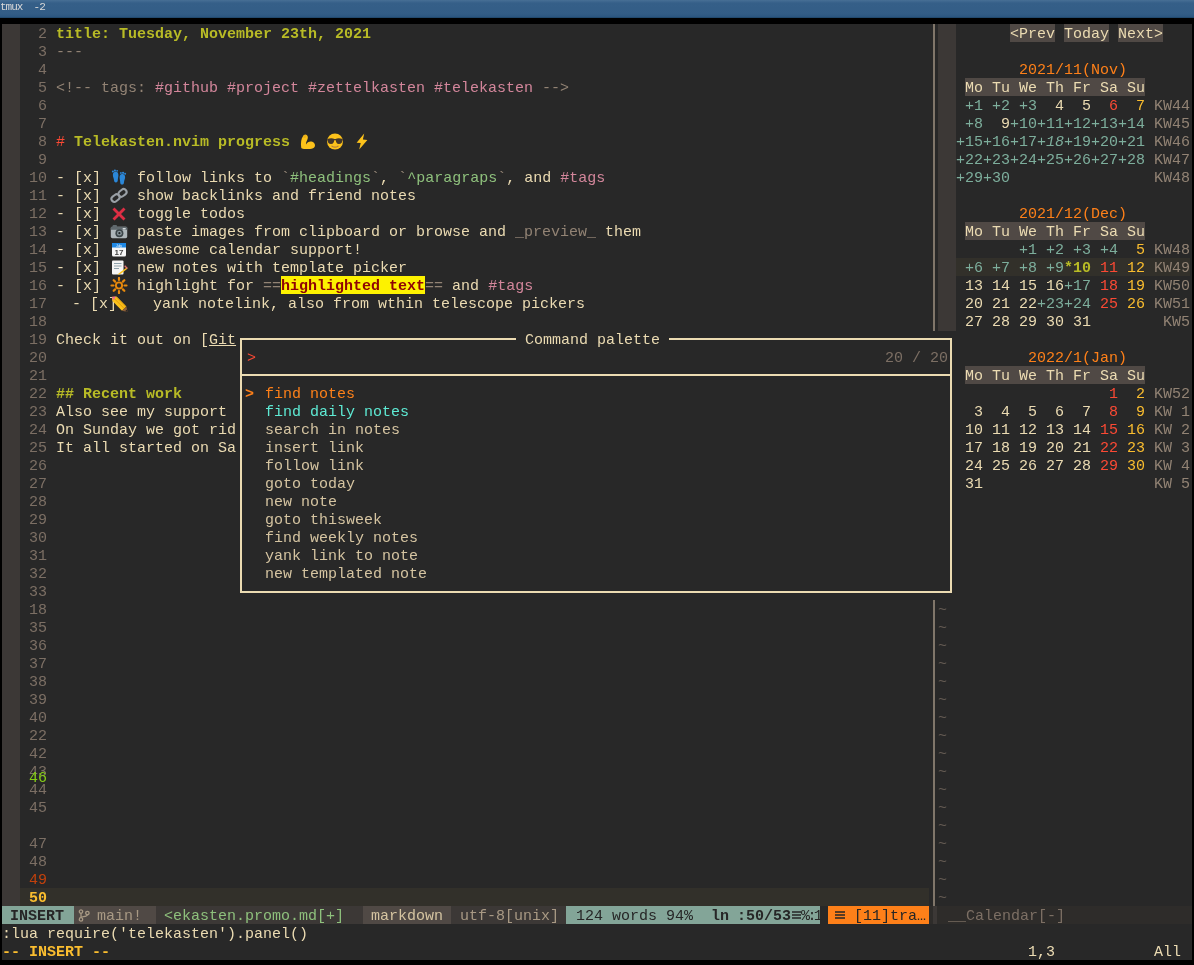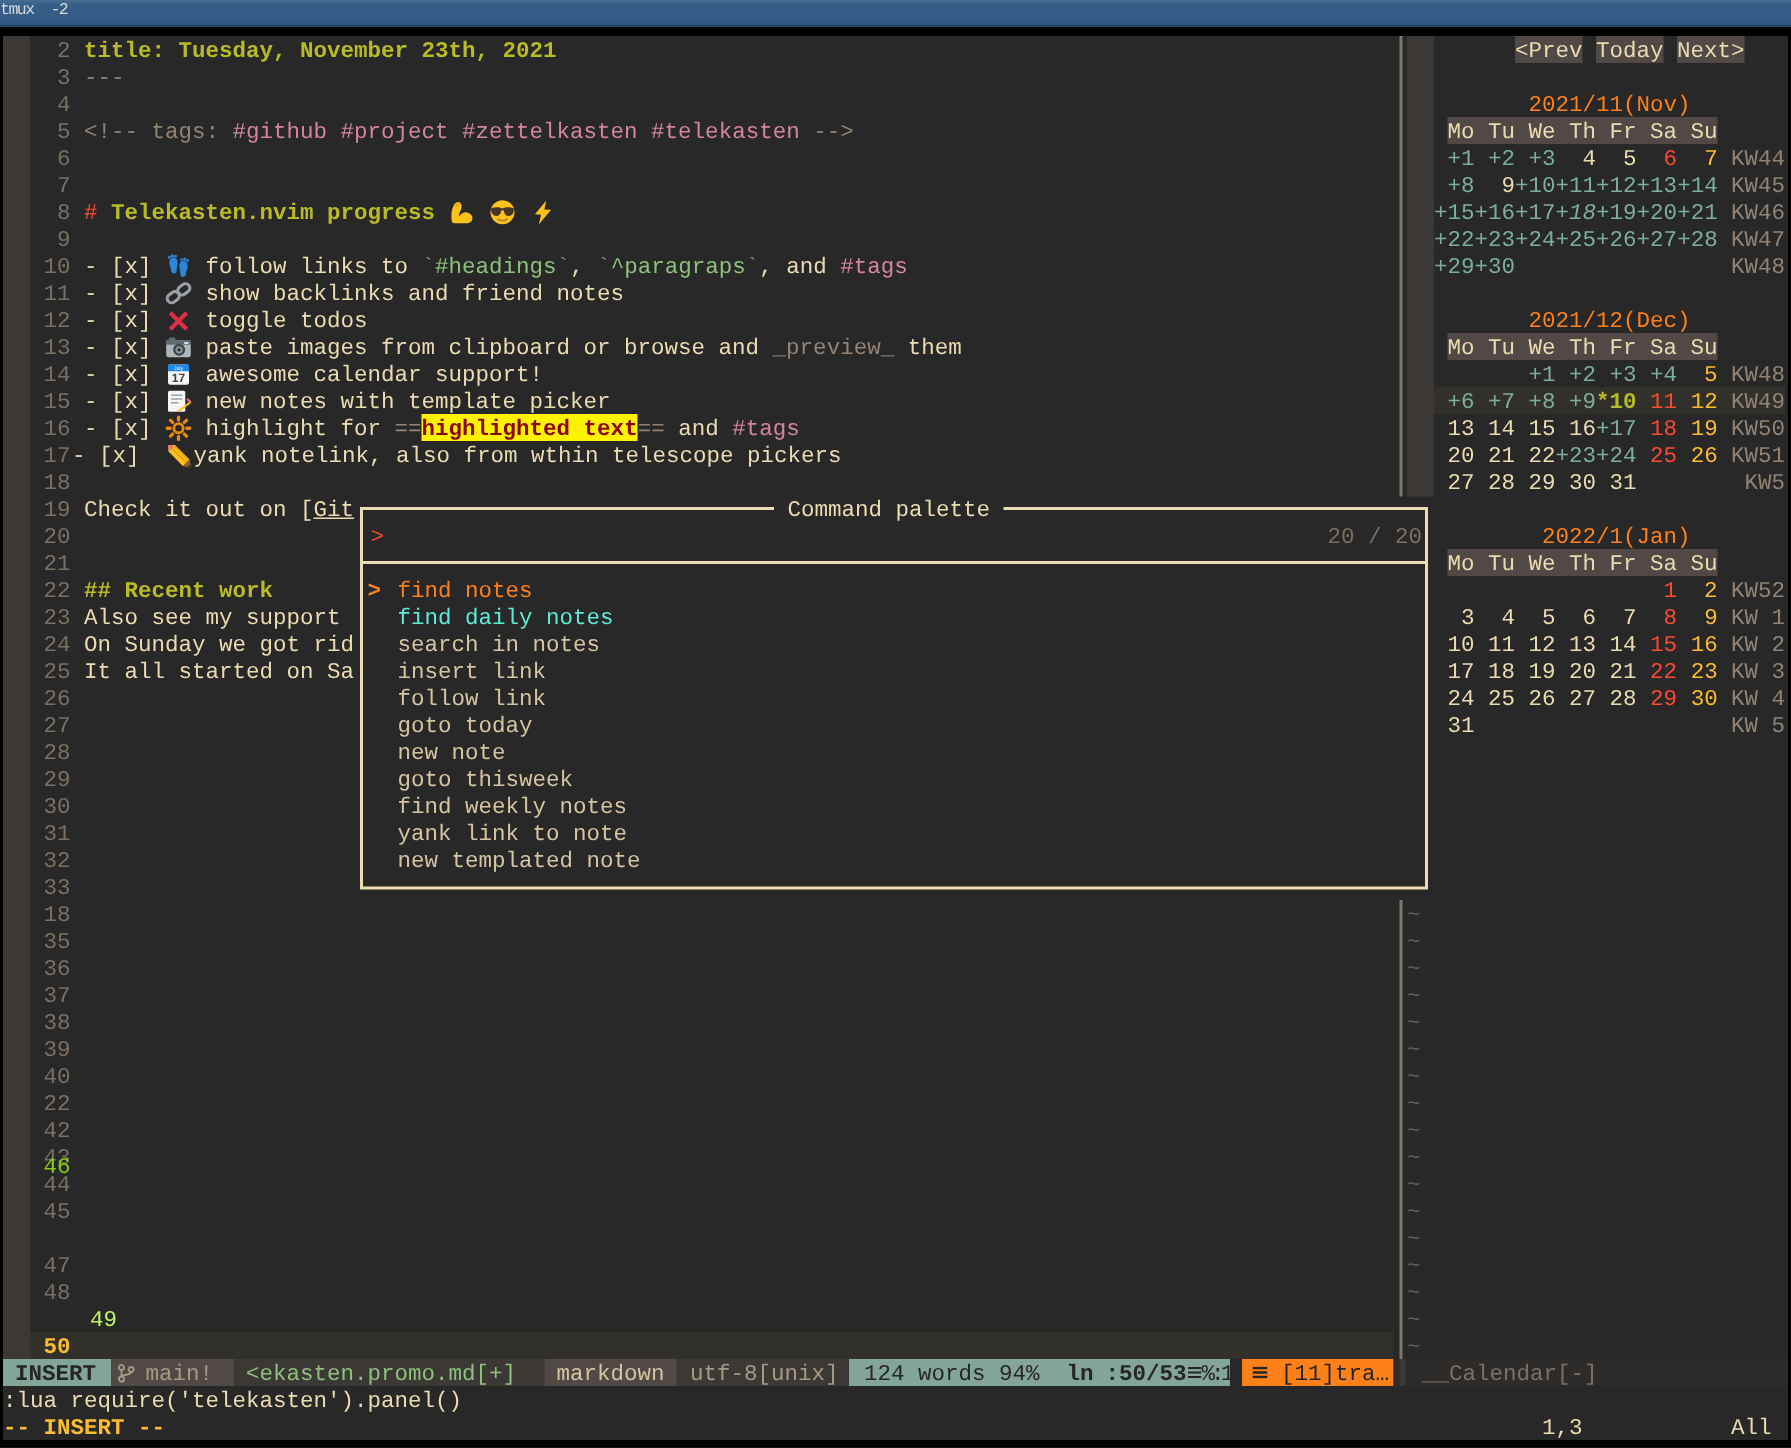--- a/index.html
+++ b/index.html
@@ -57,35 +57,35 @@
 <div class="r" style="left:2px;top:692px;color:#7c6f64;">   39</div>
 <div class="r" style="left:2px;top:710px;color:#7c6f64;">   40</div>
 <div class="r" style="left:2px;top:728px;color:#7c6f64;">   22</div>
 <div class="r" style="left:2px;top:746px;color:#7c6f64;">   42</div>
 <div class="r" style="left:2px;top:764px;color:#7c6f64;">   43</div>
 <div class="r" style="left:2px;top:782px;color:#7c6f64;">   44</div>
 <div class="r" style="left:2px;top:800px;color:#7c6f64;">   45</div>
 <div class="r" style="left:2px;top:770px;color:#84cc16;">   46</div>
 <div class="r" style="left:2px;top:836px;color:#7c6f64;">   47</div>
 <div class="r" style="left:2px;top:854px;color:#7c6f64;">   48</div>
-<div class="r" style="left:2px;top:872px;color:#bef264;margin-left:31px;">   49</div>
+<div class="r" style="left:2px;top:872px;color:#c2410c;">   49</div>
 <div class="r" style="left:2px;top:890px;color:#fabd2f;font-weight:bold;">   50</div>
 <div class="r" style="left:56px;top:26px"><span style="color:#b8bb26;font-weight:bold;">title: Tuesday, November 23th, 2021</span></div>
 <div class="r" style="left:56px;top:44px"><span style="color:#928374;">---</span></div>
 <div class="r" style="left:56px;top:80px"><span style="color:#928374;">&lt;!-- tags: </span><span style="color:#d3869b;">#github #project #zettelkasten #telekasten</span><span style="color:#928374;"> --&gt;</span></div>
 <div class="r" style="left:56px;top:134px"><span style="color:#fb4934;"># </span><span style="color:#b8bb26;font-weight:bold;">Telekasten.nvim progress</span></div>
 <div class="r" style="left:56px;top:170px">- [x]    follow links to <span style="color:#928374;">`</span><span style="color:#8ec07c;">#headings</span><span style="color:#928374;">`</span>, <span style="color:#928374;">`</span><span style="color:#8ec07c;">^paragraps</span><span style="color:#928374;">`</span>, and <span style="color:#d3869b;">#tags</span></div>
 <div class="r" style="left:56px;top:188px">- [x]    show backlinks and friend notes</div>
 <div class="r" style="left:56px;top:206px">- [x]    toggle todos</div>
 <div class="r" style="left:56px;top:224px">- [x]    paste images from clipboard or browse and <span style="color:#928374;">_preview_</span> them</div>
 <div class="r" style="left:56px;top:242px">- [x]    awesome calendar support!</div>
 <div class="r" style="left:56px;top:260px">- [x]    new notes with template picker</div>
 <div class="abs" style="left:281px;top:276px;width:144px;height:18px;background:#fdf200"></div>
 <div class="r" style="left:56px;top:278px">- [x]    highlight for <span style="color:#928374">==</span><span style="color:#8f0404;font-weight:bold">highlighted text</span><span style="color:#928374">==</span> and <span style="color:#d3869b">#tags</span></div>
-<div class="r" style="left:48px;top:296px">- [x]    yank notelink, also from wthin telescope pickers</div>
+<div class="r" style="left:72px;top:296px">- [x]    yank notelink, also from wthin telescope pickers</div>
 <div class="r" style="left:56px;top:332px">Check it out on [<span style="text-decoration:underline;">Git</span></div>
 <div class="r" style="left:56px;top:386px"><span style="color:#b8bb26;font-weight:bold;">## Recent work</span></div>
 <div class="r" style="left:56px;top:404px">Also see my support</div>
 <div class="r" style="left:56px;top:422px">On Sunday we got rid</div>
 <div class="r" style="left:56px;top:440px">It all started on Sa</div>
 <div class="r" style="left:938px;top:602px;color:#665c54">~</div>
 <div class="r" style="left:938px;top:620px;color:#665c54">~</div>
 <div class="r" style="left:938px;top:638px;color:#665c54">~</div>
 <div class="r" style="left:938px;top:656px;color:#665c54">~</div>
 <div class="r" style="left:938px;top:674px;color:#665c54">~</div>

